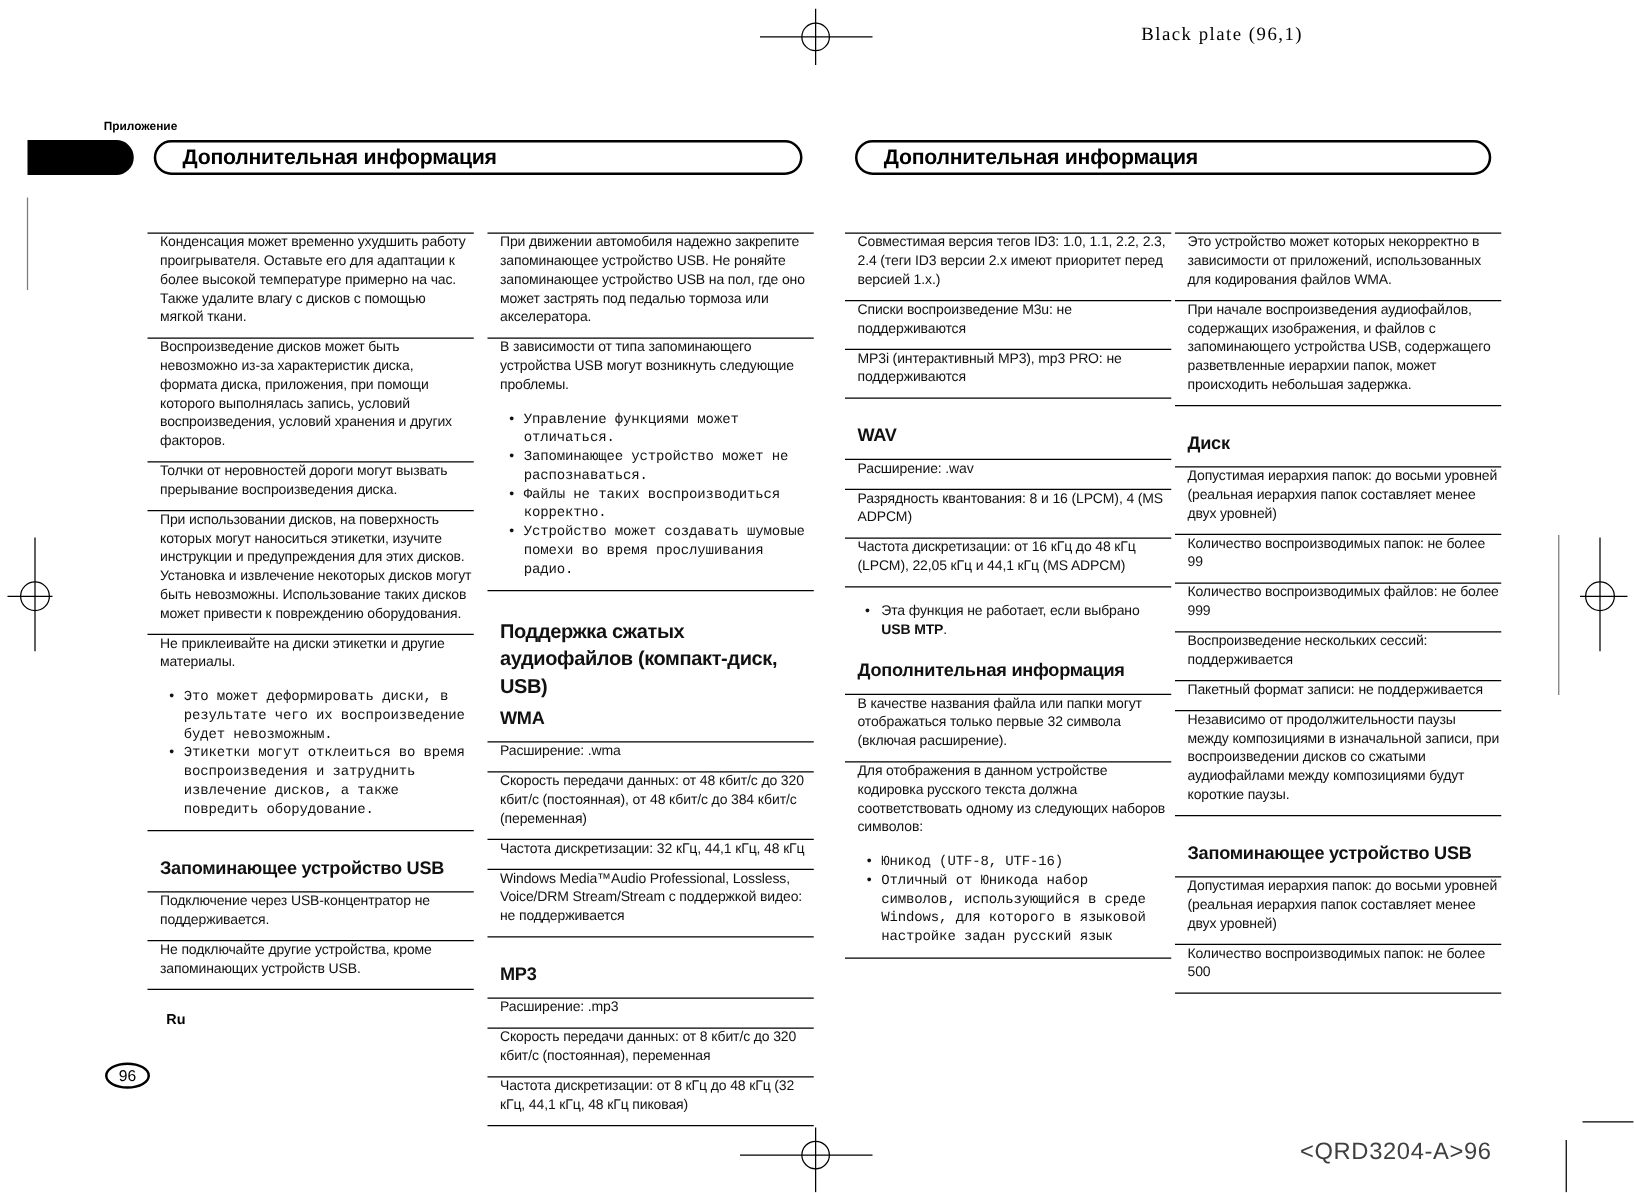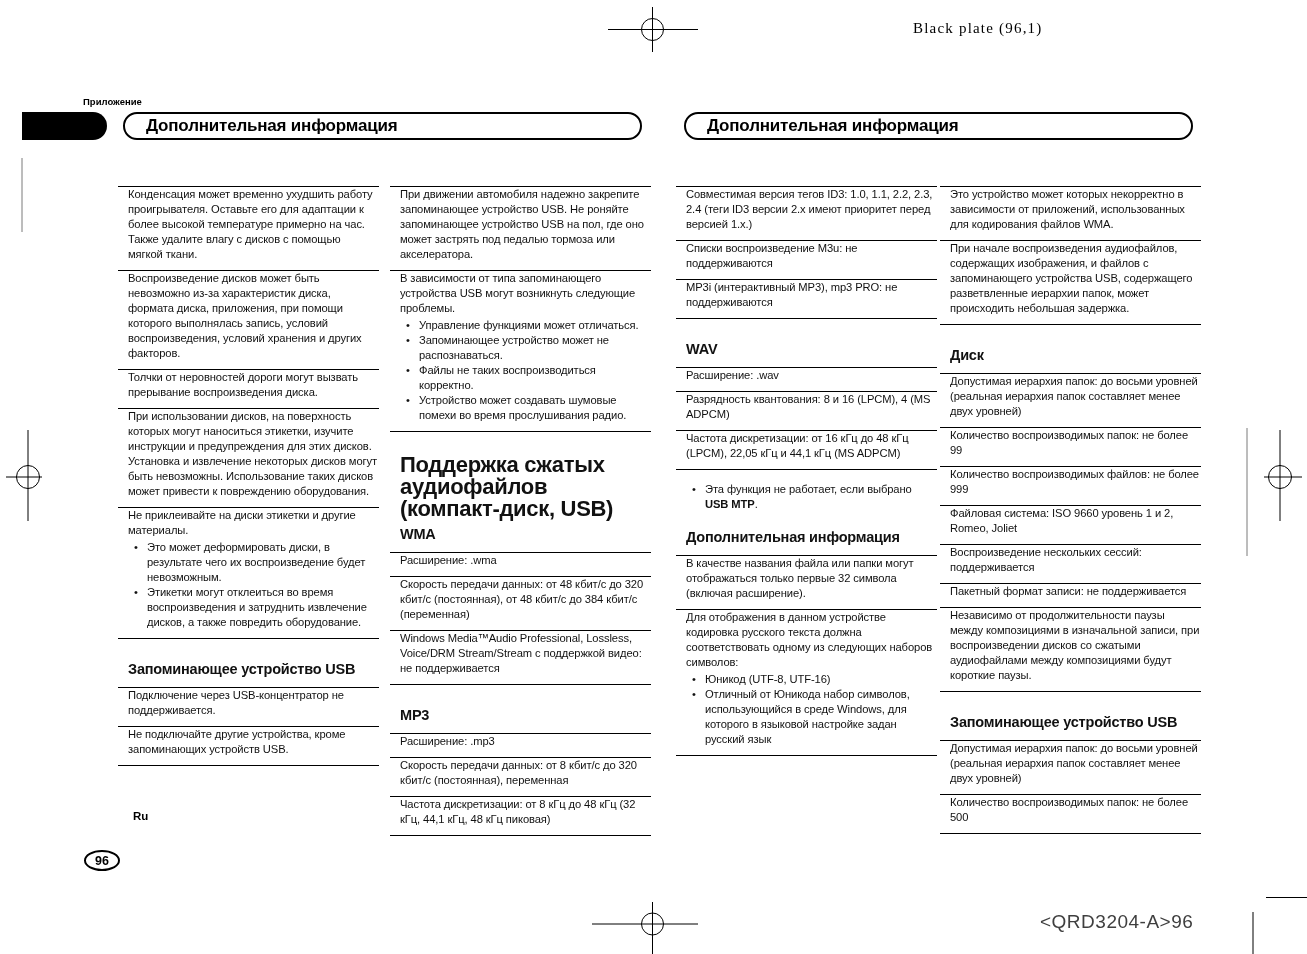--- a/index.html
+++ b/index.html
@@ -24,35 +24,35 @@
   }
   .pill span { font-size:17px; font-weight:bold; letter-spacing:-0.2px; white-space:nowrap; color:#000; }
   .pill-left { left:123px; width:519px; }
   .pill-right { left:684px; width:509px; }
 
   .col { position:absolute; top:186px; width:261px; font-size:11.2px; line-height:15px; letter-spacing:-0.1px; }
   .col-1 { left:118px; } .col-2 { left:390px; } .col-3 { left:676px; } .col-4 { left:940px; }
 
   .cell { border-top:1.5px solid #000; padding:0 1px 8px 10px; }
   .cell.last { border-bottom:1.5px solid #000; }
-  .bullets { margin-top:2px; }
+  .bullets { margin-top:13px;font-family:Liberation Mono, monospace; }
   .bullet-item { position:relative; padding-left:19px; }
   .bullet-item::before { content:"•"; position:absolute; left:6px; }
 
   .sub-heading { font-size:14.5px; font-weight:bold; line-height:17px; margin:22px 0 9px; padding-left:10px; letter-spacing:-0.2px; }
-  .section-heading { font-size:22px; font-weight:bold; line-height:22px; margin:22px 0 3px; padding-left:10px; letter-spacing:-0.3px; }
+  .section-heading { font-size:16px; font-weight:bold; line-height:22px; margin:22px 0 3px; padding-left:10px; letter-spacing:-0.3px; }
   .section-heading + .sub-heading { margin-top:6px; }
   .note { margin:12px 0 0; padding:0 1px 0 10px; }
   .note + .sub-heading { margin-top:17px; }
 
   .footer-oval {
     position:absolute; left:84px; top:850px; width:36px; height:21px;
     border:2px solid #000; border-radius:50%;
     display:flex; align-items:center; justify-content:center;
-    font-size:12.5px; font-weight:bold; color:#000;
+    font-size:12.5px; font-weight:normal; color:#000;
   }
   .footer-lang { position:absolute; left:133px; top:810px; font-size:11.5px; font-weight:bold; color:#000; }
   .plate-code { position:absolute; left:1040px; top:911px; font-size:19px; color:#3f3f3f; letter-spacing:0.5px; }
 </style>
 </head>
 <body>
 
 <div class="page">
 
   <svg class="regmarks" viewBox="0 0 1307 954" fill="none" stroke="#000" stroke-width="1">
@@ -145,20 +145,23 @@
         </div>
       </div>
       <div class="section-heading">Поддержка сжатых аудиофайлов (компакт-диск, USB)</div>
       <div class="sub-heading">WMA</div>
       <div class="cell">
         <div class="cell-text">Расширение: .wma</div>
       </div>
       <div class="cell">
         <div class="cell-text">Скорость передачи данных: от 48 кбит/с до 320 кбит/с (постоянная), от 48 кбит/с до 384 кбит/с (переменная)</div>
       </div>
+      <div class="cell">
+        <div class="cell-text">Частота дискретизации: 32 кГц, 44,1 кГц, 48 кГц</div>
+      </div>
       <div class="cell last">
         <div class="cell-text">Windows Media™Audio Professional, Lossless, Voice/DRM Stream/Stream с поддержкой видео: не поддерживается</div>
       </div>
       <div class="sub-heading">MP3</div>
       <div class="cell">
         <div class="cell-text">Расширение: .mp3</div>
       </div>
       <div class="cell">
         <div class="cell-text">Скорость передачи данных: от 8 кбит/с до 320 кбит/с (постоянная), переменная</div>
       </div>
@@ -212,23 +215,20 @@
       <div class="cell">
         <div class="cell-text">Допустимая иерархия папок: до восьми уровней (реальная иерархия папок составляет менее двух уровней)</div>
       </div>
       <div class="cell">
         <div class="cell-text">Количество воспроизводимых папок: не более 99</div>
       </div>
       <div class="cell">
         <div class="cell-text">Количество воспроизводимых файлов: не более 999</div>
       </div>
       <div class="cell">
-        <div class="cell-text">Файловая система: ISO 9660 уровень 1 и 2, Romeo, Joliet</div>
-      </div>
-      <div class="cell">
         <div class="cell-text">Воспроизведение нескольких сессий: поддерживается</div>
       </div>
       <div class="cell">
         <div class="cell-text">Пакетный формат записи: не поддерживается</div>
       </div>
       <div class="cell last">
         <div class="cell-text">Независимо от продолжительности паузы между композициями в изначальной записи, при воспроизведении дисков со сжатыми аудиофайлами между композициями будут короткие паузы.</div>
       </div>
       <div class="sub-heading">Запоминающее устройство USB</div>
       <div class="cell">

